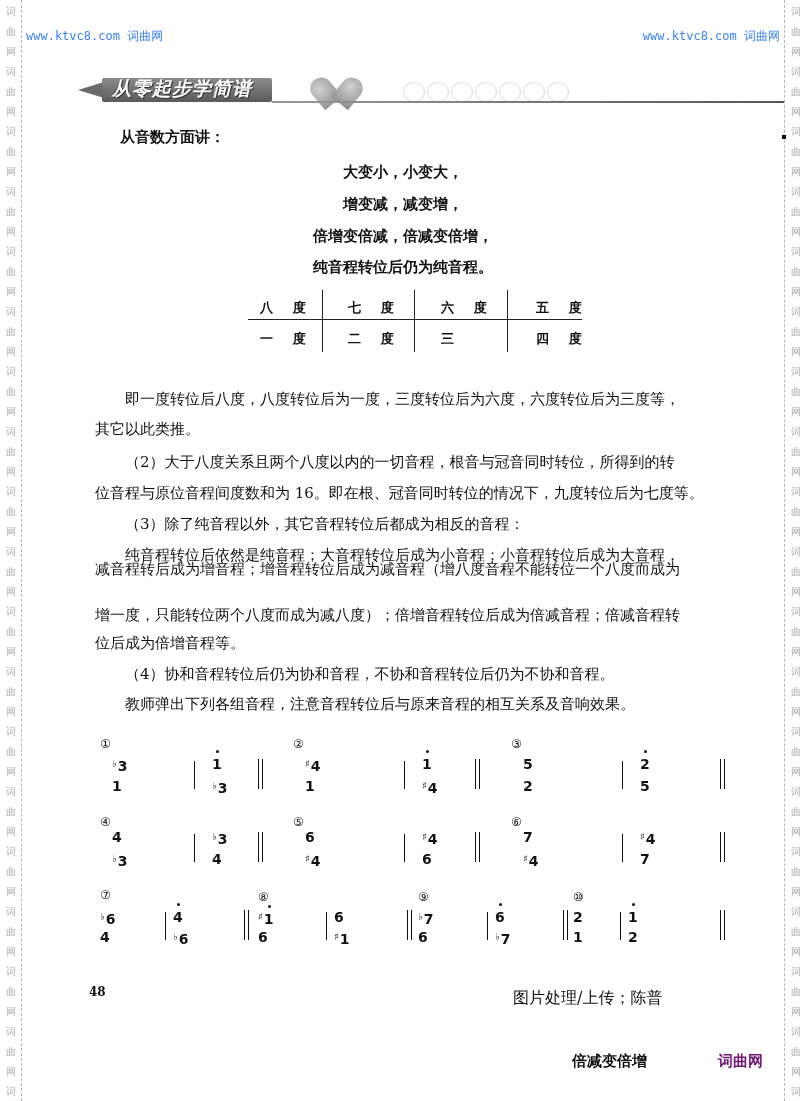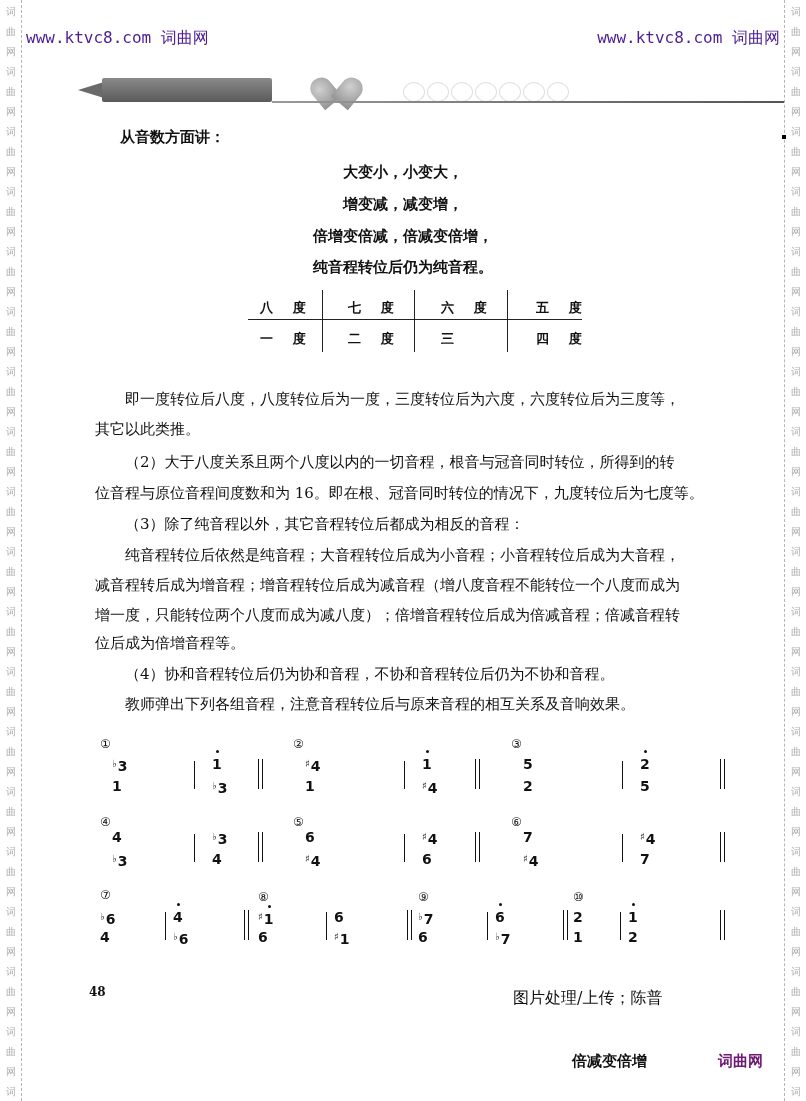--- a/index.html
+++ b/index.html
@@ -5,21 +5,21 @@
   * { margin: 0; padding: 0; box-sizing: border-box; }
   html, body { width: 806px; height: 1101px; background: #ffffff; overflow: hidden; }
   body { position: relative; font-family: "DejaVu Serif", "Liberation Serif", serif; color: #111; }
 
   
   .side-strip { position: absolute; top: 0; width: 22px; height: 1101px; }
   .side-strip.left { left: 0; border-right: 1px dashed #b5b5b5; }
   .side-strip.right { right: 0; left: 784px; border-left: 1px dashed #b5b5b5; }
   .wm-group { position: absolute; left: 0; width: 22px; text-align: center; font-family: "DejaVu Sans", sans-serif; font-size: 10px; line-height: 20px; color: #b0b0b0; }
 
-  .header-url { position: absolute; top: 28px; font-family: "DejaVu Sans Mono", "Liberation Mono", monospace; font-size: 16px; color: #4c1d95; }
+  .header-url { position: absolute; top: 28px; font-family: "DejaVu Sans Mono", "Liberation Mono", monospace; font-size: 12px; color: #3b82f6; }
   .header-url.left { left: 26px; }
   .header-url.right { right: 26px; }
 
   
   .banner { position: absolute; left: 78px; top: 66px; width: 706px; height: 40px; }
   .banner-arrow { position: absolute; left: 0; top: 16px; width: 0; height: 0; border-top: 8px solid transparent; border-bottom: 8px solid transparent; border-right: 26px solid #6a6a6a; }
   .banner-block { position: absolute; left: 24px; top: 12px; width: 170px; height: 24px; background: linear-gradient(#8a8a8a, #5a5a5a); border-radius: 2px; }
   .banner-title { position: absolute; left: 34px; top: 10px; font-family: "DejaVu Sans", sans-serif; font-weight: bold; font-size: 19px; color: #fff; letter-spacing: 1px; text-shadow: 1px 1px 0 #333; font-style: italic; }
   .banner-line { position: absolute; left: 194px; top: 35px; width: 512px; height: 2px; background: linear-gradient(90deg, #9a9a9a, #555); }
   .banner-line-end { position: absolute; right: -2px; top: 34px; width: 4px; height: 4px; background: #000; }
@@ -102,20 +102,21 @@
     <div class="wm-group" style="top: 1022px;">词<br>曲<br>网</div>
     <div class="wm-group" style="top: 1082px;">词<br>曲<br>网</div>
   </div>
 
 <div class="header-url left">www.ktvc8.com 词曲网</div>
 <div class="header-url right">www.ktvc8.com 词曲网</div>
 
 <div class="banner">
   <div class="banner-arrow"></div>
   <div class="banner-block"></div>
+  <div class="banner-title">从零起步学简谱</div>
   <div class="banner-heart"></div>
   <div class="banner-dots">
     <div class="banner-dot"></div>
       <div class="banner-dot"></div>
       <div class="banner-dot"></div>
       <div class="banner-dot"></div>
       <div class="banner-dot"></div>
       <div class="banner-dot"></div>
       <div class="banner-dot"></div>
   </div>
@@ -145,21 +146,21 @@
   <div class="deg-cell" style="left:193px;top:40px">三</div>
   <div class="deg-cell" style="left:288px;top:40px">四 度</div>
 </div>
 
 <div class="para" style="top:384px"><span class="indent"></span><span>即一度转位后八度，八度转位后为一度，三度转位后为六度，六度转位后为三度等，</span></div>
 <div class="para" style="top:414px">其它以此类推。</div>
 <div class="para" style="top:447px"><span class="indent"></span><span>（2）大于八度关系且两个八度以内的一切音程，根音与冠音同时转位，所得到的转</span></div>
 <div class="para" style="top:478px">位音程与原位音程间度数和为 16。即在根、冠音同时转位的情况下，九度转位后为七度等。</div>
 <div class="para" style="top:509px"><span class="indent"></span><span>（3）除了纯音程以外，其它音程转位后都成为相反的音程：</span></div>
 <div class="para" style="top:540px"><span class="indent"></span><span>纯音程转位后依然是纯音程；大音程转位后成为小音程；小音程转位后成为大音程，</span></div>
-<div class="para" style="top:570px">减音程转后成为增音程；增音程转位后成为减音程（增八度音程不能转位一个八度而成为</div>
+<div class="para" style="top:554px">减音程转后成为增音程；增音程转位后成为减音程（增八度音程不能转位一个八度而成为</div>
 <div class="para" style="top:600px">增一度，只能转位两个八度而成为减八度）；倍增音程转位后成为倍减音程；倍减音程转</div>
 <div class="para" style="top:628px">位后成为倍增音程等。</div>
 <div class="para" style="top:659px"><span class="indent"></span><span>（4）协和音程转位后仍为协和音程，不协和音程转位后仍为不协和音程。</span></div>
 <div class="para" style="top:689px"><span class="indent"></span><span>教师弹出下列各组音程，注意音程转位后与原来音程的相互关系及音响效果。</span></div>
 
 <div class="notation" id="notation">
     <div style="position: absolute; left: 100px; top: 737px; font-size: 12px; font-family: &quot;DejaVu Sans&quot;, sans-serif;">①</div>
     <div class="n-note" style="left: 112px; top: 757px;"><span class="acc">♭</span><span style="position: relative;">3</span></div>
     <div class="n-note" style="left: 112px; top: 779px;"><span style="position: relative;">1</span></div>
     <div class="bar" style="left: 194px; top: 761px;"></div>

